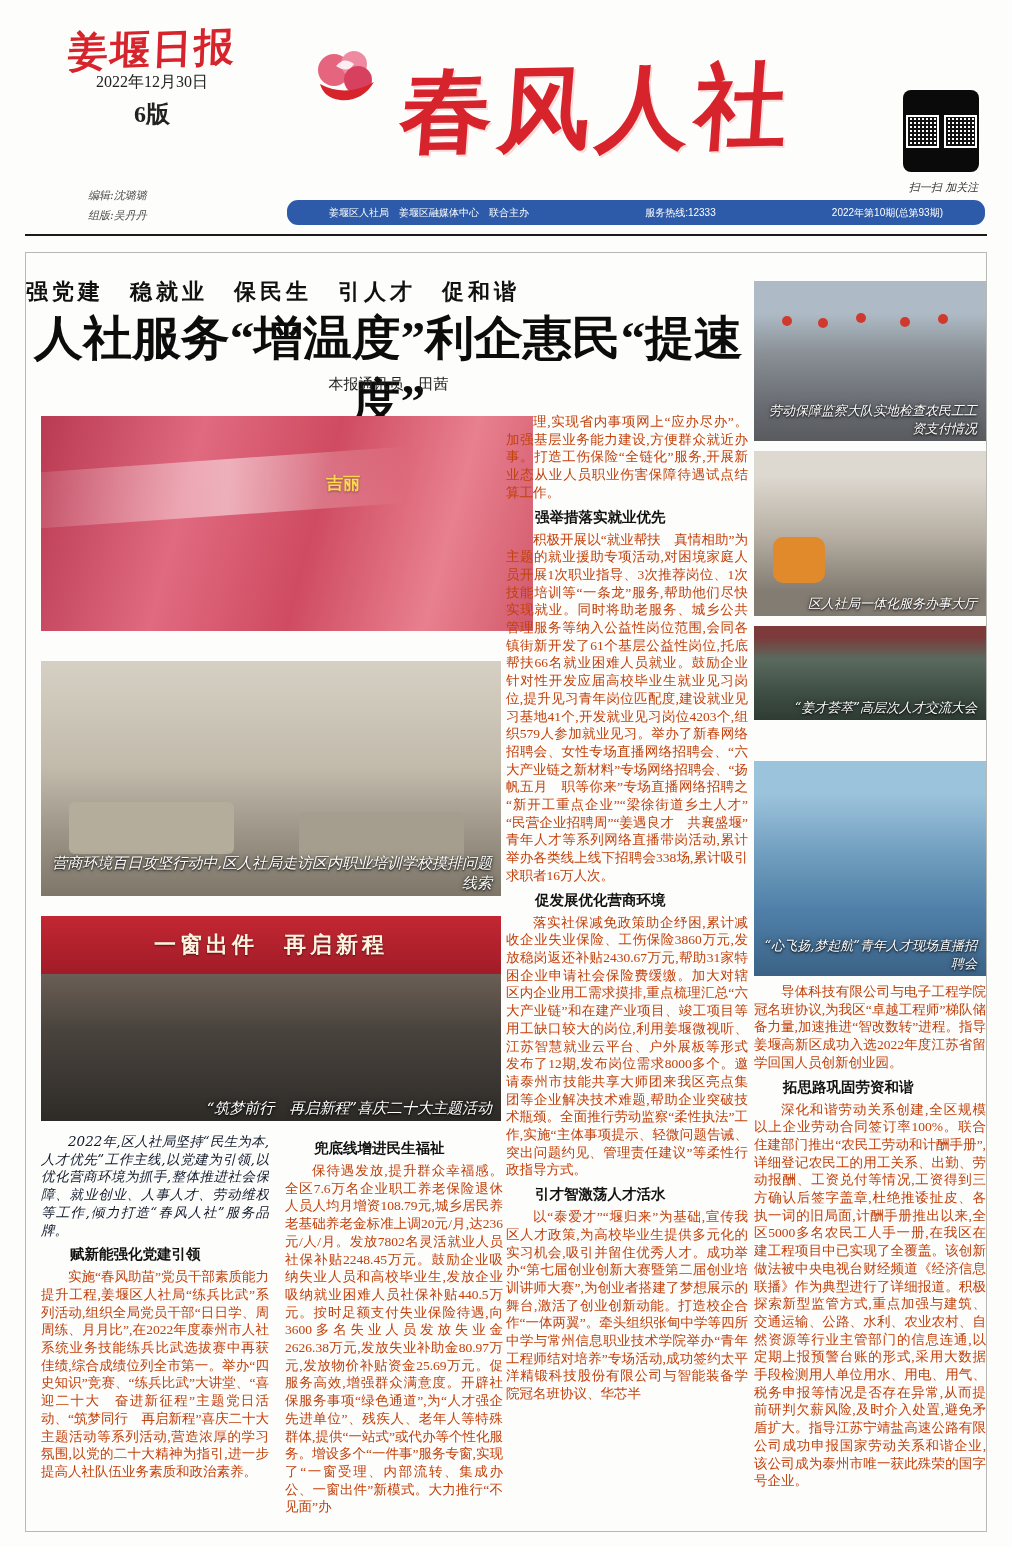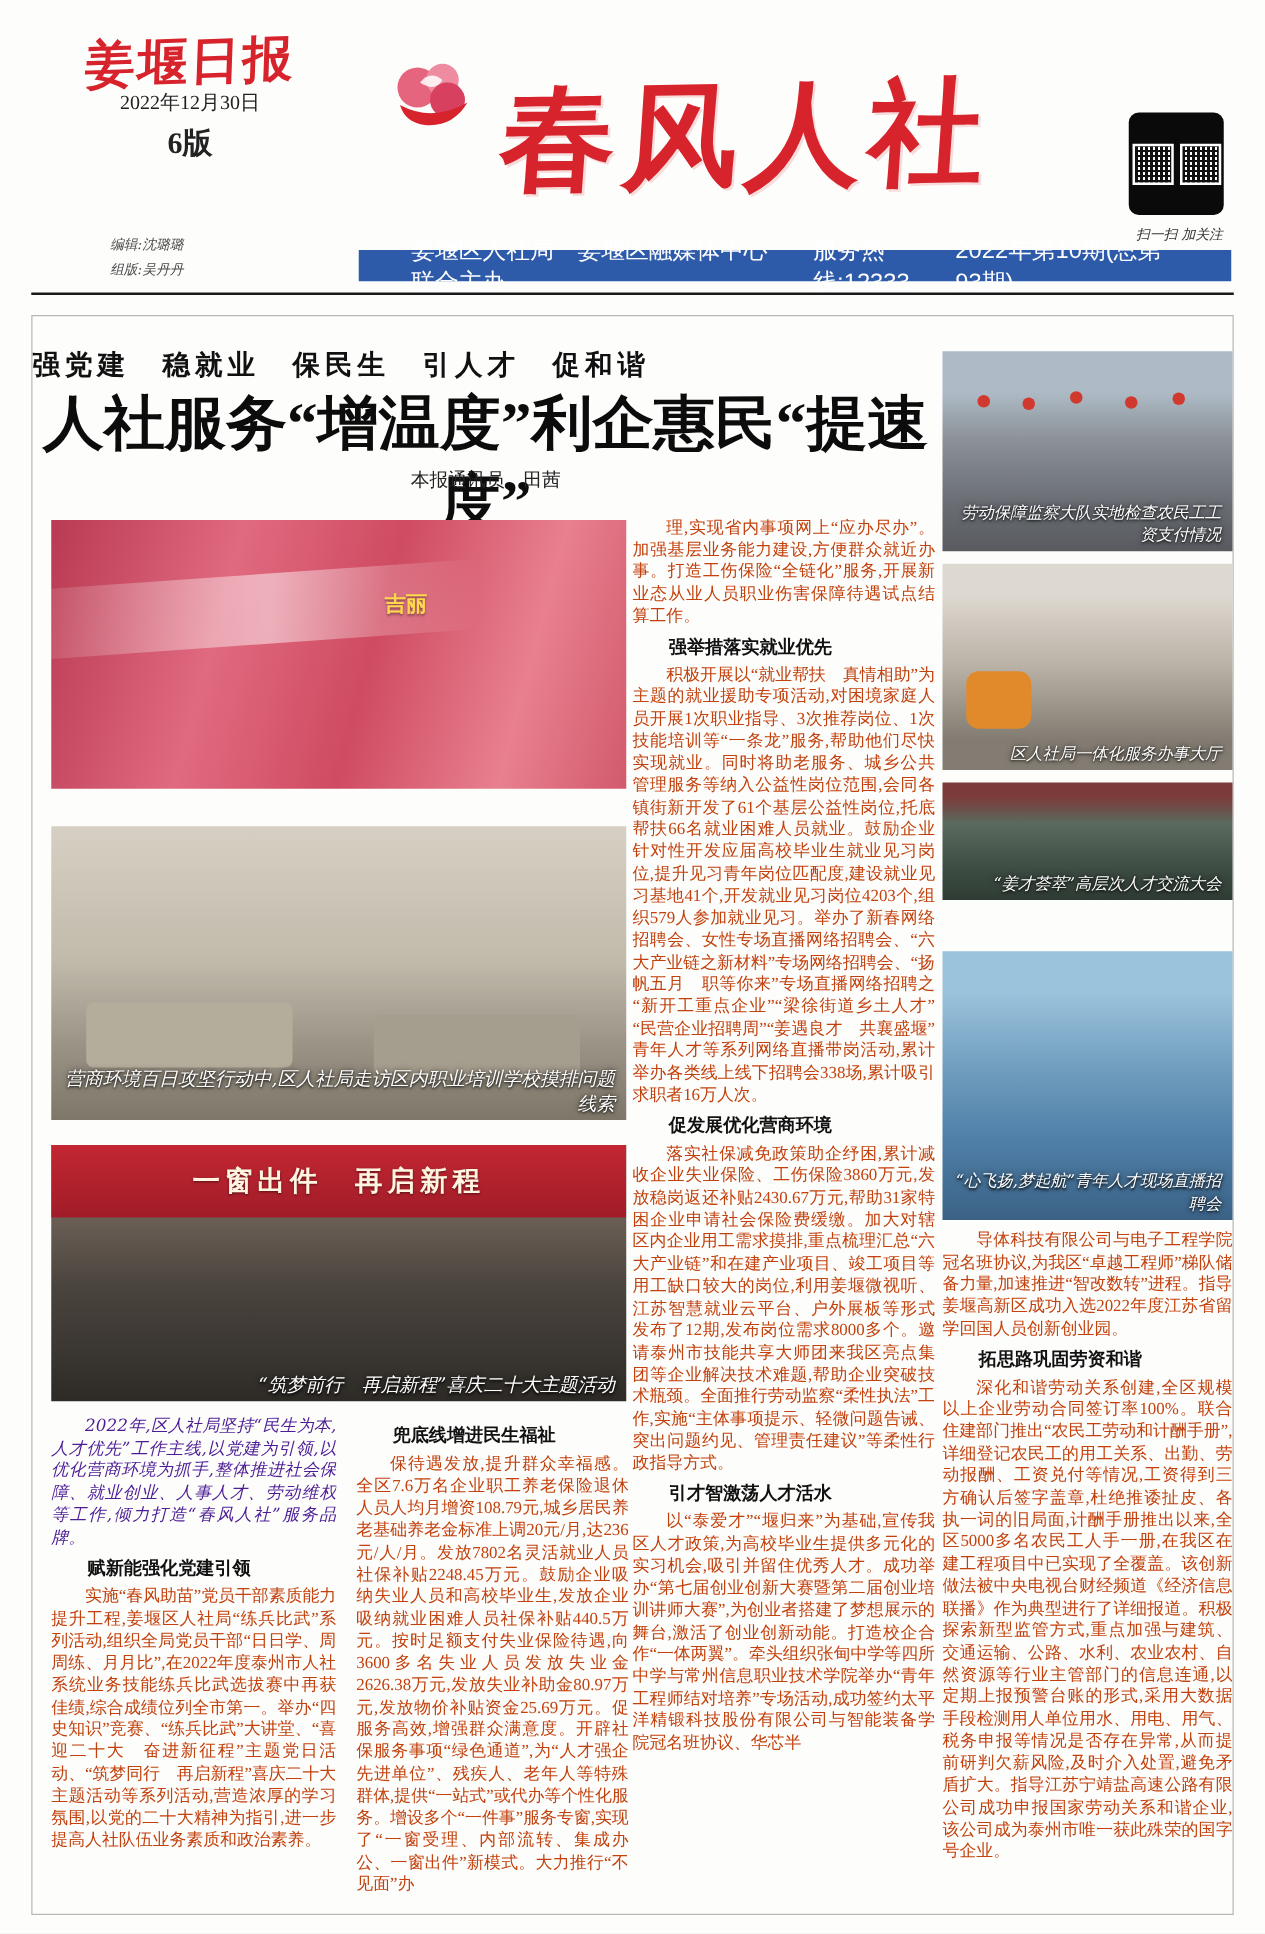--- a/index.html
+++ b/index.html
@@ -21,43 +21,43 @@
   .qr-box{position:absolute;left:903px;top:90px;width:76px;height:82px;background:#0a0a0a;border-radius:8px;
       display:flex;align-items:center;justify-content:center;gap:5px;}
   .qr{width:29px;height:29px;background:
       repeating-linear-gradient(0deg,#111 0 2px,transparent 2px 4px),
       repeating-linear-gradient(90deg,#111 0 2px,#fff 2px 4px);
       border:2px solid #fff;}
   .qr-tip{position:absolute;left:896px;top:180px;width:95px;font-size:11px;color:#333;text-align:center;
       font-family:"DejaVu Serif",serif;font-style:italic;}
 
   .info-bar{position:absolute;left:287px;top:200px;width:698px;height:25px;background:#2e5ba9;
-      color:#fff;font-family:"Liberation Sans",sans-serif;font-size:19px;
-      display:flex;align-items:center;justify-content:space-between;padding:0 42px;box-sizing:border-box;}
+      color:#fff;font-family:"Liberation Sans",sans-serif;font-size:10px;
+      display:flex;align-items:center;justify-content:space-between;padding:0 42px;box-sizing:border-box;border-radius:11px;}
   .top-rule{position:absolute;left:25px;top:234px;width:962px;height:2px;background:#1a1a1a;}
 
   
   .frame{position:absolute;left:25px;top:252px;width:962px;height:1280px;border:1px solid #b9b9b4;box-sizing:border-box;}
 
   .kicker{position:absolute;left:0;top:24px;width:725px;text-align:left;
       font-family:"Liberation Sans",sans-serif;font-weight:bold;font-size:22px;letter-spacing:4px;color:#111;}
   .headline{position:absolute;left:0;top:54px;width:725px;text-align:center;
       font-family:"Liberation Serif",serif;font-weight:bold;font-size:47px;color:#0c0c0c;
       transform:scaleX(1.04);transform-origin:center;}
   .byline{position:absolute;left:0;top:122px;width:725px;text-align:center;font-size:15px;color:#222;}
 
   
   .photo{position:absolute;overflow:hidden;background:#888;}
   .photo .cap{position:absolute;left:0;right:0;bottom:3px;padding:0 9px;color:#fff;
       font-family:"DejaVu Serif",serif;font-style:italic;
       text-shadow:0 1px 2px rgba(0,0,0,.9),0 0 5px rgba(0,0,0,.7);text-align:right;}
   .cap-lg{font-size:15px;line-height:20px;}
   .cap-sm{font-size:13px;line-height:18px;text-align:left;}
   .pl1{left:15px;top:163px;width:460px;height:215px;
-      background:linear-gradient(105deg,#b93a52,#e06a80 30%,#cf4b61 55%,#e8808f 80%,#d25a6c);}
+      background:linear-gradient(105deg,#b93a52,#e06a80 30%,#cf4b61 55%,#e8808f 80%,#d25a6c);padding-left:32px;}
   .pl1::before{content:"";position:absolute;left:-10%;top:18%;width:120%;height:26%;
       background:linear-gradient(95deg,transparent,rgba(255,255,255,.5) 40%,transparent 70%);transform:rotate(-4deg);}
   .pl1 .overlay{position:absolute;left:58%;top:26%;color:#ffd84d;font-weight:bold;font-size:17px;
       font-family:"Liberation Sans",sans-serif;text-shadow:0 1px 2px rgba(0,0,0,.4);}
   .pl2{left:15px;top:408px;width:460px;height:235px;
       background:linear-gradient(180deg,#d6d0c4,#c2bbac 45%,#9a9285 75%,#7e7769);}
   .pl2::before{content:"";position:absolute;left:6%;bottom:18%;width:36%;height:22%;
       background:#b5ad9c;border-radius:6px;box-shadow:230px 10px 0 #a59d8d;}
   .pl3{left:15px;top:663px;width:460px;height:205px;
       background:linear-gradient(180deg,#6b5f55 28%,#4a443e 55%,#2e2b27);}
@@ -74,21 +74,21 @@
   .pr2::before{content:"";position:absolute;left:8%;bottom:20%;width:52px;height:46px;border-radius:10px;
       background:#e08a2c;}
   .pr3{left:728px;top:373px;width:232px;height:94px;
       background:linear-gradient(180deg,#7c3a3a 12%,#5a6a5e 35%,#3f4f45 70%,#2f3c34);}
   .pr4{left:728px;top:508px;width:232px;height:215px;
       background:linear-gradient(180deg,#9cc3dc 15%,#6e9cbd 45%,#4f7fa8 70%,#3b6286);}
 
   
   .textcol{position:absolute;overflow:hidden;}
   .textcol p{margin:0;text-indent:2em;font-size:13.5px;line-height:17.7px;text-align:justify;color:#c2410c;}
-  .textcol p.kai{font-family:"DejaVu Serif",serif;font-style:italic;color:#4c1d95;}
+  .textcol p.kai{font-family:"DejaVu Serif",serif;font-style:italic;color:#0f172a;}
   .textcol h3{margin:6px 0 4px 0;padding-left:2em;font-family:"Liberation Sans",sans-serif;
       font-size:14.5px;font-weight:bold;color:#111;}
   .colA{left:15px;top:880px;width:228px;height:394px;}
   .colB{left:259px;top:880px;width:218px;height:394px;}
   .colC{left:480px;top:160px;width:242px;height:1112px;}
   .colD{left:728px;top:730px;width:232px;height:542px;}
 </style>
 </head>
 <body>
 

